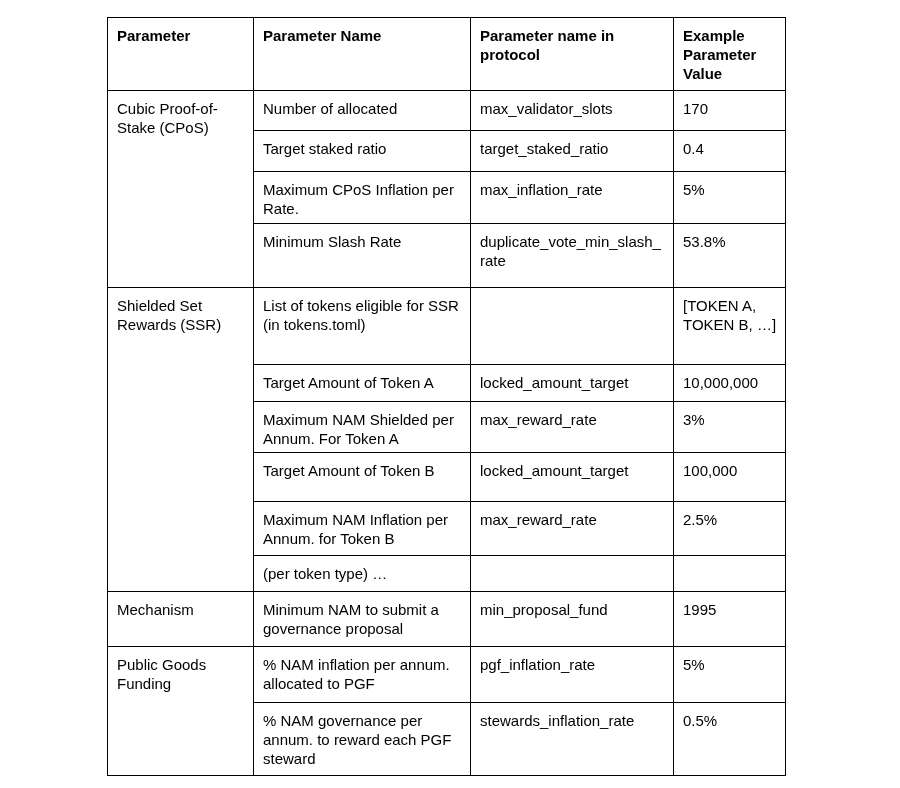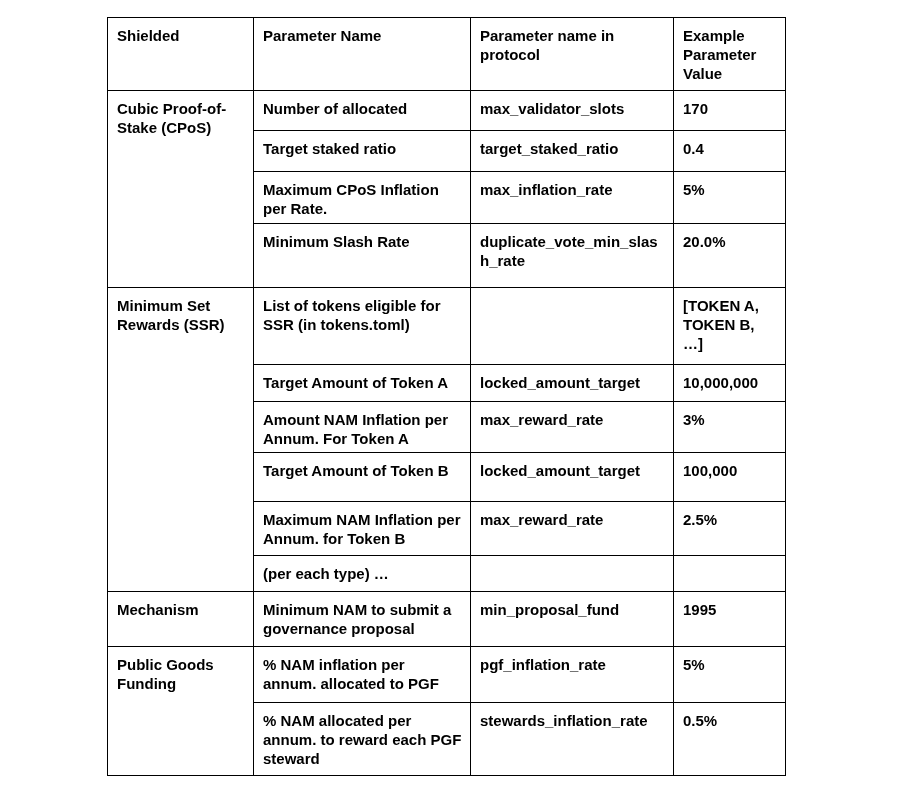--- a/index.html
+++ b/index.html
@@ -23,21 +23,21 @@
     width: 678px;
   }
   table.params th,
   table.params td {
     border: 1px solid #000000;
     vertical-align: top;
     text-align: left;
     padding: 8px 8px 4px 9px;
     font-size: 15px;
     line-height: 19px;
-    font-weight: bold;
+    font-weight: normal;
     overflow-wrap: break-word;
     word-wrap: break-word;
   }
   table.params th {
     font-weight: bold;
   }
   td.value-cell, th.value-head {
     padding-right: 14px;
   }
 </style>
@@ -47,21 +47,21 @@
 <div class="table-wrap">
   <table class="params">
     <colgroup>
       <col style="width:146px">
       <col style="width:217px">
       <col style="width:203px">
       <col style="width:112px">
     </colgroup>
     <thead>
       <tr style="height:73px">
-        <th>Shielded</th>
+        <th>Parameter</th>
         <th>Parameter Name</th>
         <th>Parameter name in protocol</th>
         <th class="value-head">Example Parameter Value</th>
       </tr>
     </thead>
     <tbody>
 
       <tr style="height:40px">
         <td rowspan="4">Cubic Proof-of-Stake (CPoS)</td>
         <td>Number of allocated</td>
@@ -74,68 +74,68 @@
         <td class="value-cell">0.4</td>
       </tr>
       <tr style="height:52px">
         <td>Maximum CPoS Inflation per Rate.</td>
         <td>max_inflation_rate</td>
         <td class="value-cell">5%</td>
       </tr>
       <tr style="height:64px">
         <td>Minimum Slash Rate</td>
         <td>duplicate_vote_min_slash_rate</td>
-        <td class="value-cell">20.0%</td>
+        <td class="value-cell">53.8%</td>
       </tr>
 
       <tr style="height:77px">
-        <td rowspan="6">Minimum Set Rewards (SSR)</td>
+        <td rowspan="6">Shielded Set Rewards (SSR)</td>
         <td>List of tokens eligible for SSR (in tokens.toml)</td>
         <td></td>
         <td class="value-cell">[TOKEN A, TOKEN B, …]</td>
       </tr>
       <tr style="height:37px">
         <td>Target Amount of Token A</td>
         <td>locked_amount_target</td>
         <td class="value-cell">10,000,000</td>
       </tr>
       <tr style="height:51px">
-        <td>Amount NAM Inflation per Annum. For Token A</td>
+        <td>Maximum NAM Shielded per Annum. For Token A</td>
         <td>max_reward_rate</td>
         <td class="value-cell">3%</td>
       </tr>
       <tr style="height:49px">
         <td>Target Amount of Token B</td>
         <td>locked_amount_target</td>
         <td class="value-cell">100,000</td>
       </tr>
       <tr style="height:54px">
         <td>Maximum NAM Inflation per Annum. for Token B</td>
         <td>max_reward_rate</td>
         <td class="value-cell">2.5%</td>
       </tr>
       <tr style="height:36px">
-        <td>(per each type) …</td>
+        <td>(per token type) …</td>
         <td></td>
         <td class="value-cell"></td>
       </tr>
 
       <tr style="height:55px">
         <td>Mechanism</td>
         <td>Minimum NAM to submit a governance proposal</td>
         <td>min_proposal_fund</td>
         <td class="value-cell">1995</td>
       </tr>
 
       <tr style="height:56px">
         <td rowspan="2">Public Goods Funding</td>
         <td>% NAM inflation per annum. allocated to PGF</td>
         <td>pgf_inflation_rate</td>
         <td class="value-cell">5%</td>
       </tr>
       <tr style="height:73px">
-        <td>% NAM allocated per annum. to reward each PGF steward</td>
+        <td>% NAM governance per annum. to reward each PGF steward</td>
         <td>stewards_inflation_rate</td>
         <td class="value-cell">0.5%</td>
       </tr>
     </tbody>
   </table>
 </div>
 
 </body></html>

